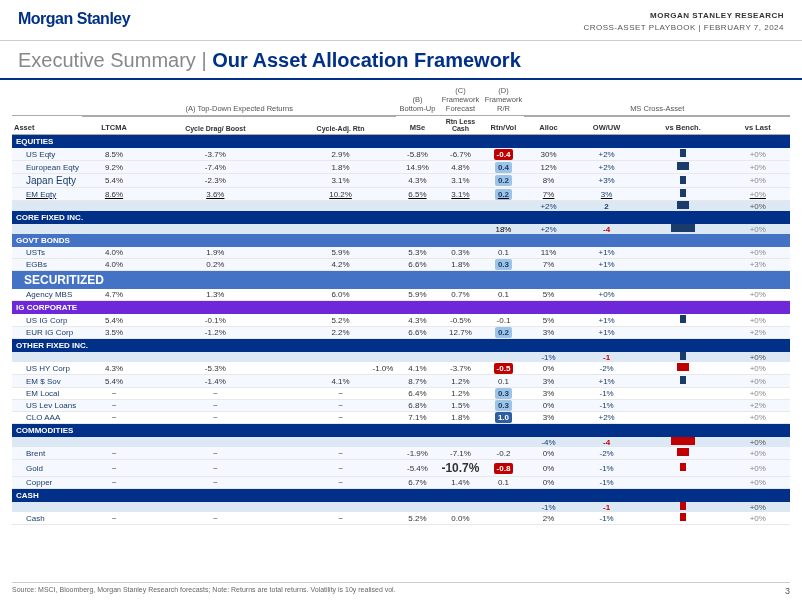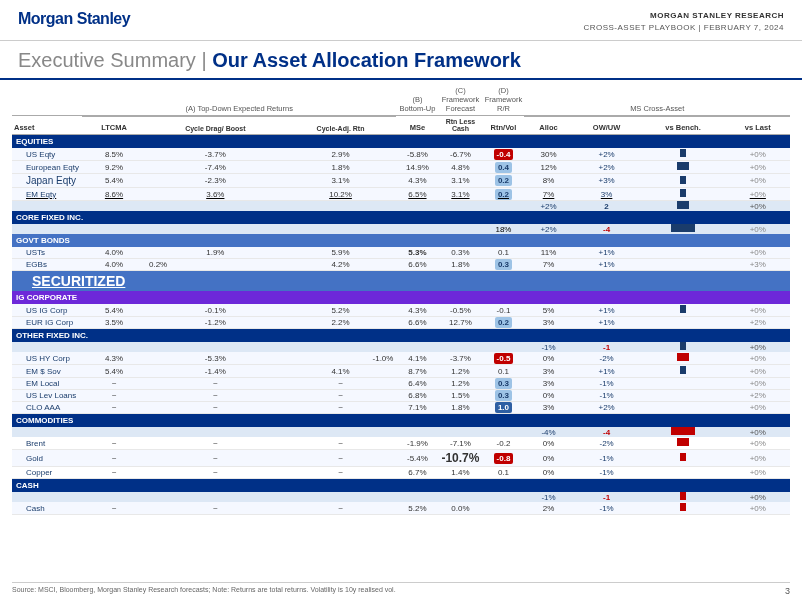--- a/index.html
+++ b/index.html
@@ -278,43 +278,56 @@
             <td style="text-align: center; color: rgb(136, 136, 136);">+0%</td>
           </tr>
           <tr style="background: rgb(68, 114, 196);">
             <td colspan="11" style="color: rgb(255, 255, 255); font-weight: bold; font-size: 8px; padding: 2px 4px;">GOVT BONDS</td>
           </tr>
           <tr class="data-row">
             <td style="text-align: left; padding: 1px 3px 1px 14px; border-bottom: 1px solid rgb(232, 232, 232); font-size: 8px; color: rgb(26, 60, 107);">USTs</td>
             <td style="text-align: center; padding: 1px 3px; border-bottom: 1px solid rgb(232, 232, 232); font-size: 8px;">4.0%</td>
             <td style="text-align: center; padding: 1px 3px; border-bottom: 1px solid rgb(232, 232, 232); font-size: 8px; margin-top: 46px;">1.9%</td>
             <td style="text-align: center; padding: 1px 3px; border-bottom: 1px solid rgb(232, 232, 232); font-size: 8px;">5.9%</td>
-            <td style="text-align: center; padding: 1px 3px; border-bottom: 1px solid rgb(232, 232, 232); font-size: 8px; font-weight: bold;">5.3%</td>
+            <td style="text-align: center; padding: 1px 3px; border-bottom: 1px solid rgb(232, 232, 232); font-size: 8px;">5.3%</td>
             <td style="text-align: center; padding: 1px 3px; border-bottom: 1px solid rgb(232, 232, 232); font-size: 8px;">0.3%</td>
             <td style="text-align: center; padding: 1px 3px; border-bottom: 1px solid rgb(232, 232, 232); font-size: 8px;">0.1</td>
             <td style="text-align: center; padding: 1px 3px; border-bottom: 1px solid rgb(232, 232, 232); font-size: 8px;">11%</td>
             <td style="text-align: center; padding: 1px 3px; border-bottom: 1px solid rgb(232, 232, 232); font-size: 8px; color: rgb(26, 60, 107);">+1%</td>
             <td style="text-align: center; padding: 1px 3px; border-bottom: 1px solid rgb(232, 232, 232); font-size: 8px;"></td>
             <td style="text-align: center; padding: 1px 3px; border-bottom: 1px solid rgb(232, 232, 232); font-size: 8px; color: rgb(136, 136, 136);">+0%</td>
           </tr>
           <tr class="data-row" style="background: rgb(245, 248, 255);">
             <td style="text-align: left; padding: 1px 3px 1px 14px; border-bottom: 1px solid rgb(232, 232, 232); font-size: 8px; color: rgb(26, 60, 107);">EGBs</td>
             <td style="text-align: center; padding: 1px 3px; border-bottom: 1px solid rgb(232, 232, 232); font-size: 8px;">4.0%</td>
-            <td style="text-align: left; padding: 1px 3px; border-bottom: 1px solid rgb(232, 232, 232); font-size: 8px;">0.2%</td>
+            <td style="text-align: center; padding: 1px 3px; border-bottom: 1px solid rgb(232, 232, 232); font-size: 8px;">0.2%</td>
             <td style="text-align: center; padding: 1px 3px; border-bottom: 1px solid rgb(232, 232, 232); font-size: 8px;">4.2%</td>
             <td style="text-align: center; padding: 1px 3px; border-bottom: 1px solid rgb(232, 232, 232); font-size: 8px;">6.6%</td>
             <td style="text-align: center; padding: 1px 3px; border-bottom: 1px solid rgb(232, 232, 232); font-size: 8px;">1.8%</td>
             <td style="text-align: center; padding: 1px 3px; border-bottom: 1px solid rgb(232, 232, 232); font-size: 8px;"><span class="cell-blue-light">0.3</span></td>
             <td style="text-align: center; padding: 1px 3px; border-bottom: 1px solid rgb(232, 232, 232); font-size: 8px;">7%</td>
             <td style="text-align: center; padding: 1px 3px; border-bottom: 1px solid rgb(232, 232, 232); font-size: 8px; color: rgb(26, 60, 107);">+1%</td>
             <td style="text-align: center; padding: 1px 3px; border-bottom: 1px solid rgb(232, 232, 232); font-size: 8px;"></td>
             <td style="text-align: center; padding: 1px 3px; border-bottom: 1px solid rgb(232, 232, 232); font-size: 8px; color: rgb(136, 136, 136);">+3%</td>
           </tr>
           <tr style="background: rgb(68, 114, 196);">
-            <td colspan="11" style="color: rgb(255, 255, 255); font-weight: bold; font-size: 14px; padding: 2px 20px; text-decoration: underline;">SECURITIZED</td>
+            <td colspan="11" style="color: rgb(255, 255, 255); font-weight: bold; font-size: 12px; padding: 2px 12px;">SECURITIZED</td>
+          </tr>
+          <tr class="data-row">
+            <td style="text-align: left; padding: 1px 3px 1px 14px; border-bottom: 1px solid rgb(232, 232, 232); font-size: 8px; color: rgb(26, 60, 107);">Agency MBS</td>
+            <td style="text-align: center; padding: 1px 3px; border-bottom: 1px solid rgb(232, 232, 232); font-size: 8px;">4.7%</td>
+            <td style="text-align: center; padding: 1px 3px; border-bottom: 1px solid rgb(232, 232, 232); font-size: 8px;">1.3%</td>
+            <td style="text-align: center; padding: 1px 3px; border-bottom: 1px solid rgb(232, 232, 232); font-size: 8px;">6.0%</td>
+            <td style="text-align: center; padding: 1px 3px; border-bottom: 1px solid rgb(232, 232, 232); font-size: 8px;">5.9%</td>
+            <td style="text-align: center; padding: 1px 3px; border-bottom: 1px solid rgb(232, 232, 232); font-size: 8px;">0.7%</td>
+            <td style="text-align: center; padding: 1px 3px; border-bottom: 1px solid rgb(232, 232, 232); font-size: 8px;">0.1</td>
+            <td style="text-align: center; padding: 1px 3px; border-bottom: 1px solid rgb(232, 232, 232); font-size: 8px;">5%</td>
+            <td style="text-align: center; padding: 1px 3px; border-bottom: 1px solid rgb(232, 232, 232); font-size: 8px; color: rgb(26, 60, 107);">+0%</td>
+            <td style="text-align: center; padding: 1px 3px; border-bottom: 1px solid rgb(232, 232, 232); font-size: 8px;"></td>
+            <td style="text-align: center; padding: 1px 3px; border-bottom: 1px solid rgb(232, 232, 232); font-size: 8px; color: rgb(136, 136, 136);">+0%</td>
           </tr>
           <tr style="background: #6d28d9; padding-left: 15px;">
             <td colspan="11" style="color: rgb(255, 255, 255); font-weight: bold; font-size: 8px; padding: 2px 4px;">IG CORPORATE</td>
           </tr>
           <tr class="data-row">
             <td style="text-align: left; padding: 1px 3px 1px 14px; border-bottom: 1px solid rgb(232, 232, 232); font-size: 8px; color: rgb(26, 60, 107);">US IG Corp</td>
             <td style="text-align: center; padding: 1px 3px; border-bottom: 1px solid rgb(232, 232, 232); font-size: 8px;">5.4%</td>
             <td style="text-align: center; padding: 1px 3px; border-bottom: 1px solid rgb(232, 232, 232); font-size: 8px;">-0.1%</td>
             <td style="text-align: center; padding: 1px 3px; border-bottom: 1px solid rgb(232, 232, 232); font-size: 8px;">5.2%</td>
             <td style="text-align: center; padding: 1px 3px; border-bottom: 1px solid rgb(232, 232, 232); font-size: 8px;">4.3%</td>

